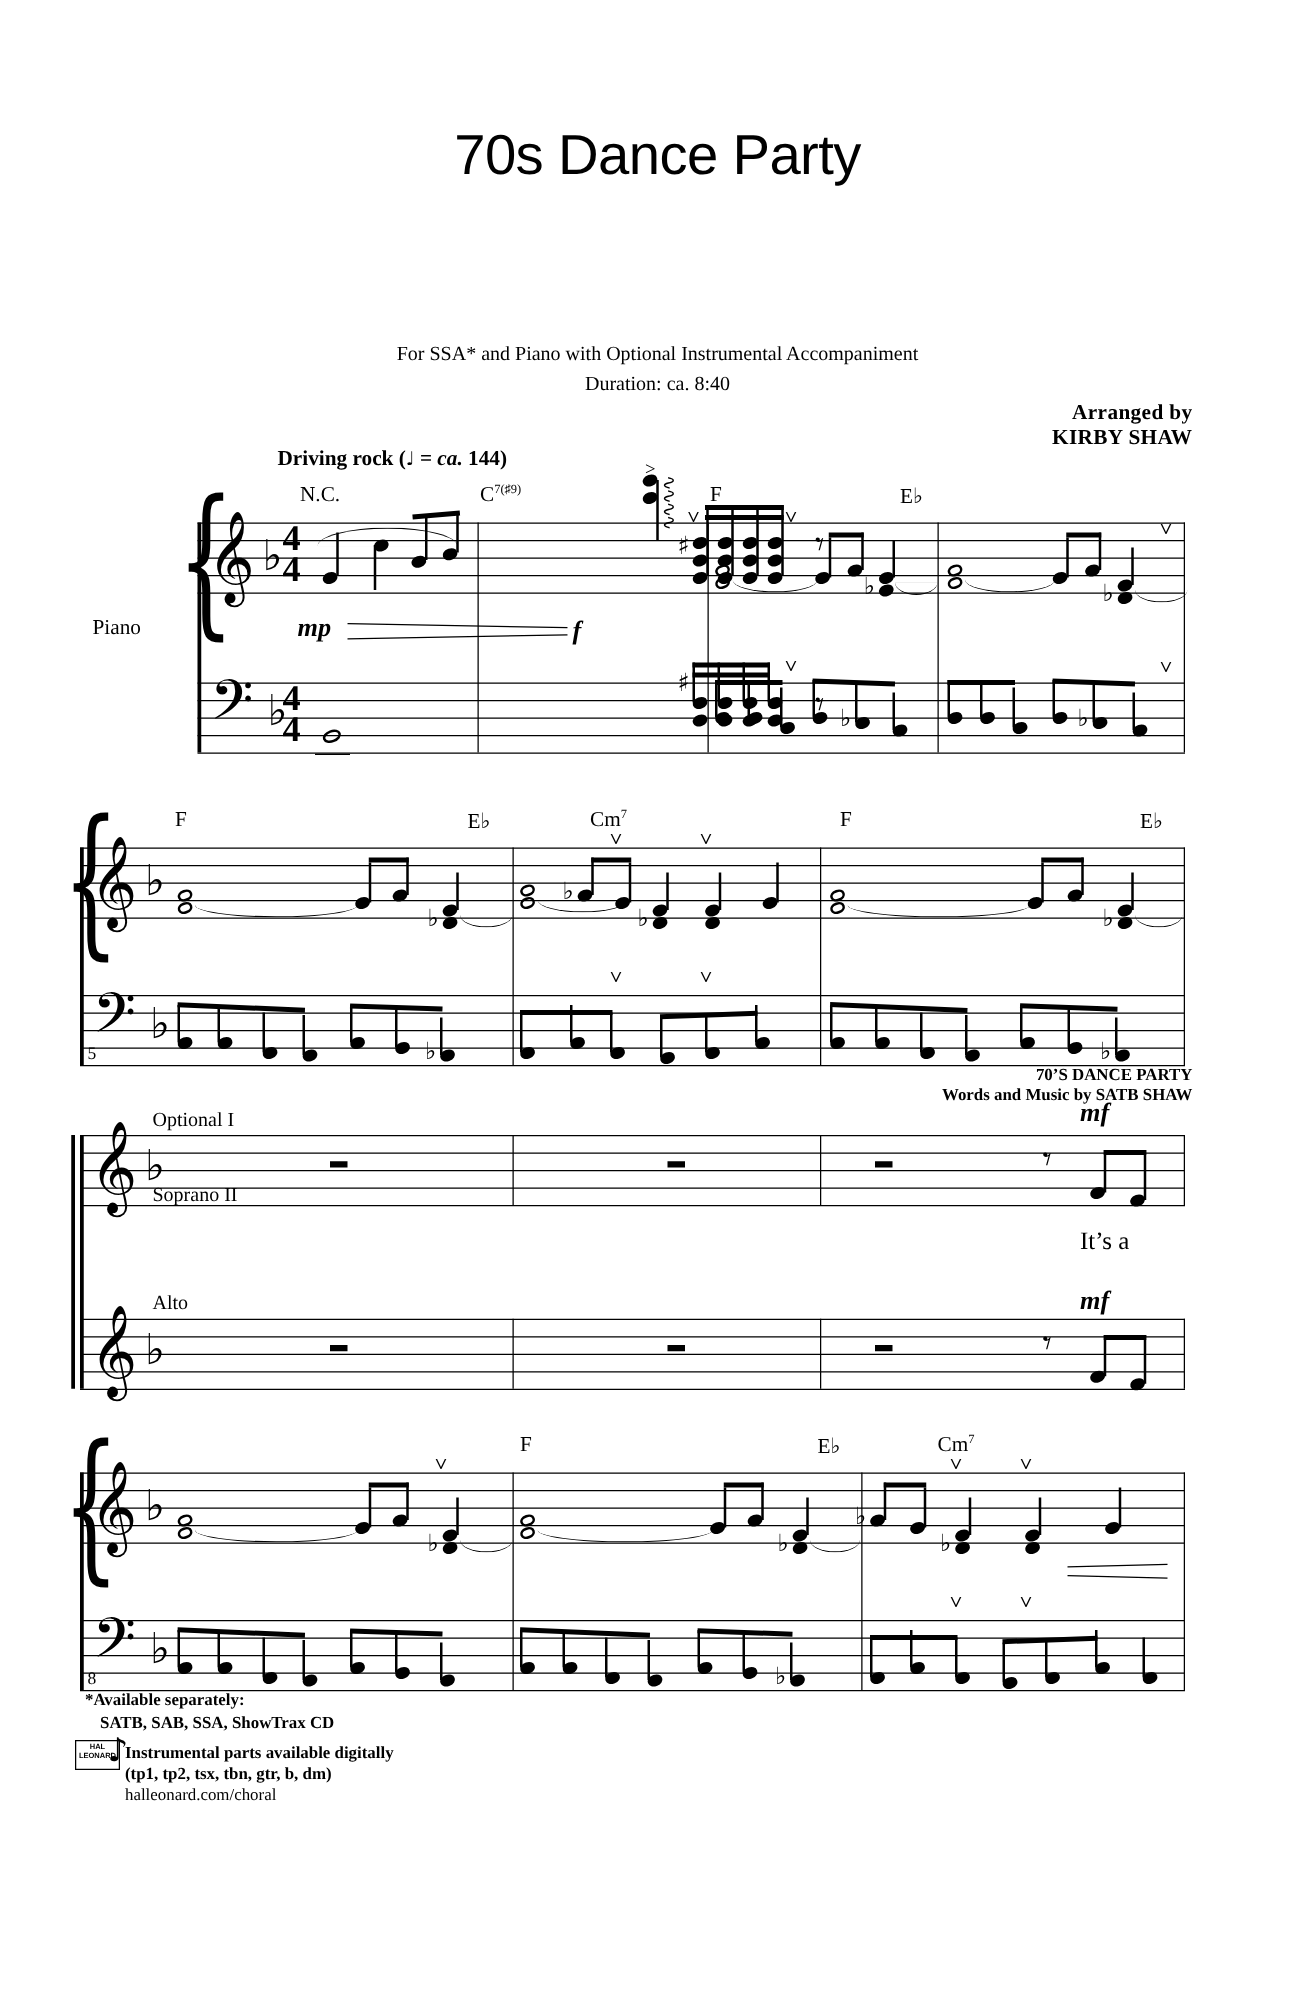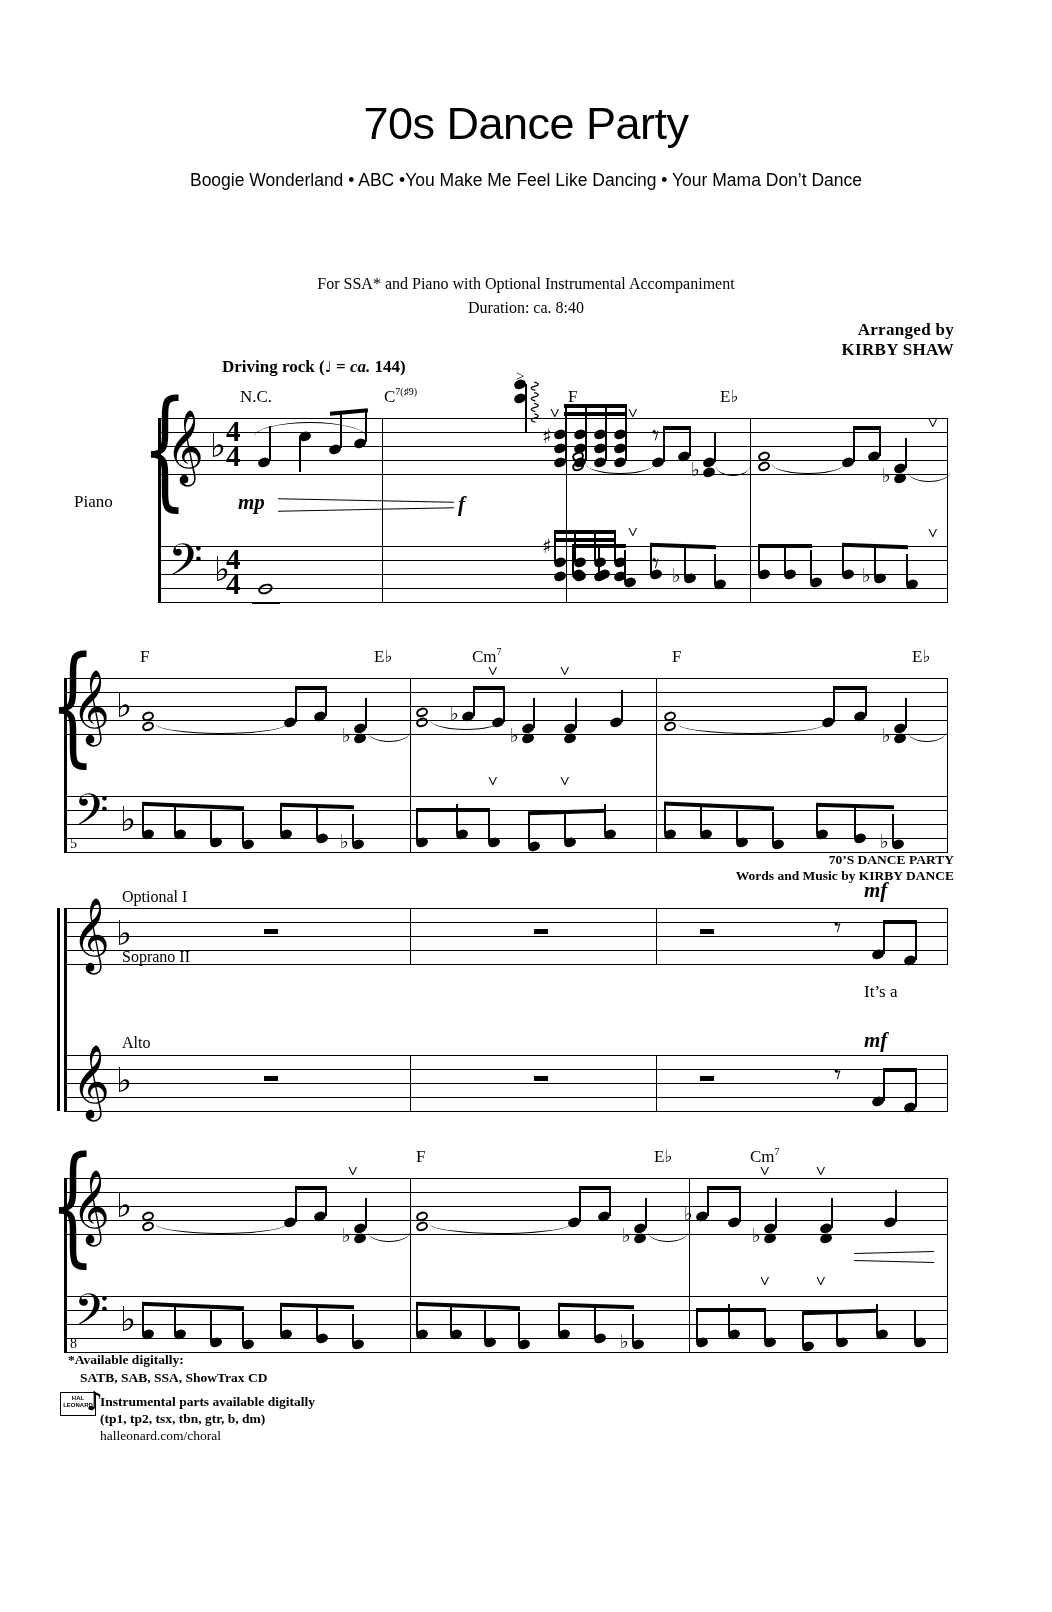--- a/index.html
+++ b/index.html
@@ -95,21 +95,21 @@
 
   .voicepart {
     position: absolute;
     font-family: "Liberation Serif", serif;
     font-size: 16px;
   }
 
   .lyric {
     position: absolute;
     font-family: "Liberation Serif", serif;
-    font-size: 17px;
+    font-size: 20px;
     text-align: center;
   }
 
   
   .chord {
     position: absolute;
     font-family: "Liberation Serif", serif;
     font-size: 17px;
   }
   .chord sup { font-size: 10px; vertical-align: super; }
@@ -354,21 +354,20 @@
     font-family: "DejaVu Sans", sans-serif;
     font-size: 20px;
   }
 </style>
 </head>
 <body>
 
 <div class="page">
 
   <div class="title">70s Dance Party</div>
-  <div class="subtitle-line subtitle-1">Boogie Wonderland • ABC •You Make Me Feel Like Dancing • Your Mama Don’t Dance</div>
 
   <div class="voicing voicing-1">For SSA* and Piano with Optional Instrumental Accompaniment</div>
   <div class="voicing voicing-2">Duration: ca.  8:40</div>
 
   <div class="arranged arr-1">Arranged by</div>
   <div class="arranged arr-2">KIRBY SHAW</div>
 
   <div class="tempo">
     <span>Driving rock (</span><span class="notegl">♩</span><span> = </span><span class="ital">ca.</span><span> 144)</span>
   </div>
@@ -691,21 +690,21 @@
     <div class="stem" style="left:752px; top:136px; height:30px;"></div>
     <div class="notehead" style="left:790px; top:166px;"></div>
     <div class="stem" style="left:790px; top:140px; height:30px;"></div>
     <div class="notehead" style="left:828px; top:172px;"></div>
     <div class="flat-acc" style="left:816px; top:164px;">♭</div>
     <div class="stem" style="left:828px; top:146px; height:30px;"></div>
     <div class="beam" style="left:752px; top:136px; width:78px; transform:rotate(2deg);"></div>
   </div>
 
   <div class="songcredit sc-1">70’S DANCE PARTY</div>
-  <div class="songcredit sc-2">Words and Music by KIRBY DANCE</div>
+  <div class="songcredit sc-2">Words and Music by SATB SHAW</div>
 
   <div class="system" style="left:64px; top:900px; width:884px; height:215px;">
 
     <div class="staff" style="top:8px; height:56px;">
       <div class="staffline" style="top:0px;"></div>
       <div class="staffline" style="top:14px;"></div>
       <div class="staffline" style="top:28px;"></div>
       <div class="staffline" style="top:42px;"></div>
       <div class="staffline" style="top:56px;"></div>
       <div class="clef treble" style="left:8px; top:-6px;">𝄞</div>
@@ -899,21 +898,21 @@
     <div class="stem" style="left:738px; top:146px; height:32px;"></div>
     <div class="notehead" style="left:772px; top:170px;"></div>
     <div class="stem" style="left:772px; top:144px; height:30px;"></div>
     <div class="notehead" style="left:812px; top:162px;"></div>
     <div class="stem" style="left:812px; top:136px; height:30px;"></div>
     <div class="beam" style="left:738px; top:142px; width:76px; transform:rotate(-2deg);"></div>
     <div class="notehead" style="left:850px; top:170px;"></div>
     <div class="stem" style="left:850px; top:142px; height:32px;"></div>
   </div>
 
-  <div class="footer-note fn-1">*Available digitally:</div>
+  <div class="footer-note fn-1">*Available separately:</div>
   <div class="footer-note fn-2">SATB, SAB, SSA, ShowTrax CD</div>
   <div class="footer-note fn-3">Instrumental parts available digitally</div>
   <div class="footer-note fn-4">(tp1, tp2, tsx, tbn, gtr, b, dm)</div>
   <div class="footer-note fn-5">halleonard.com/choral</div>
 
   <div class="hlicon">HAL<br>LEONARD</div>
   <div class="hl-note">♪</div>
 
 
 

